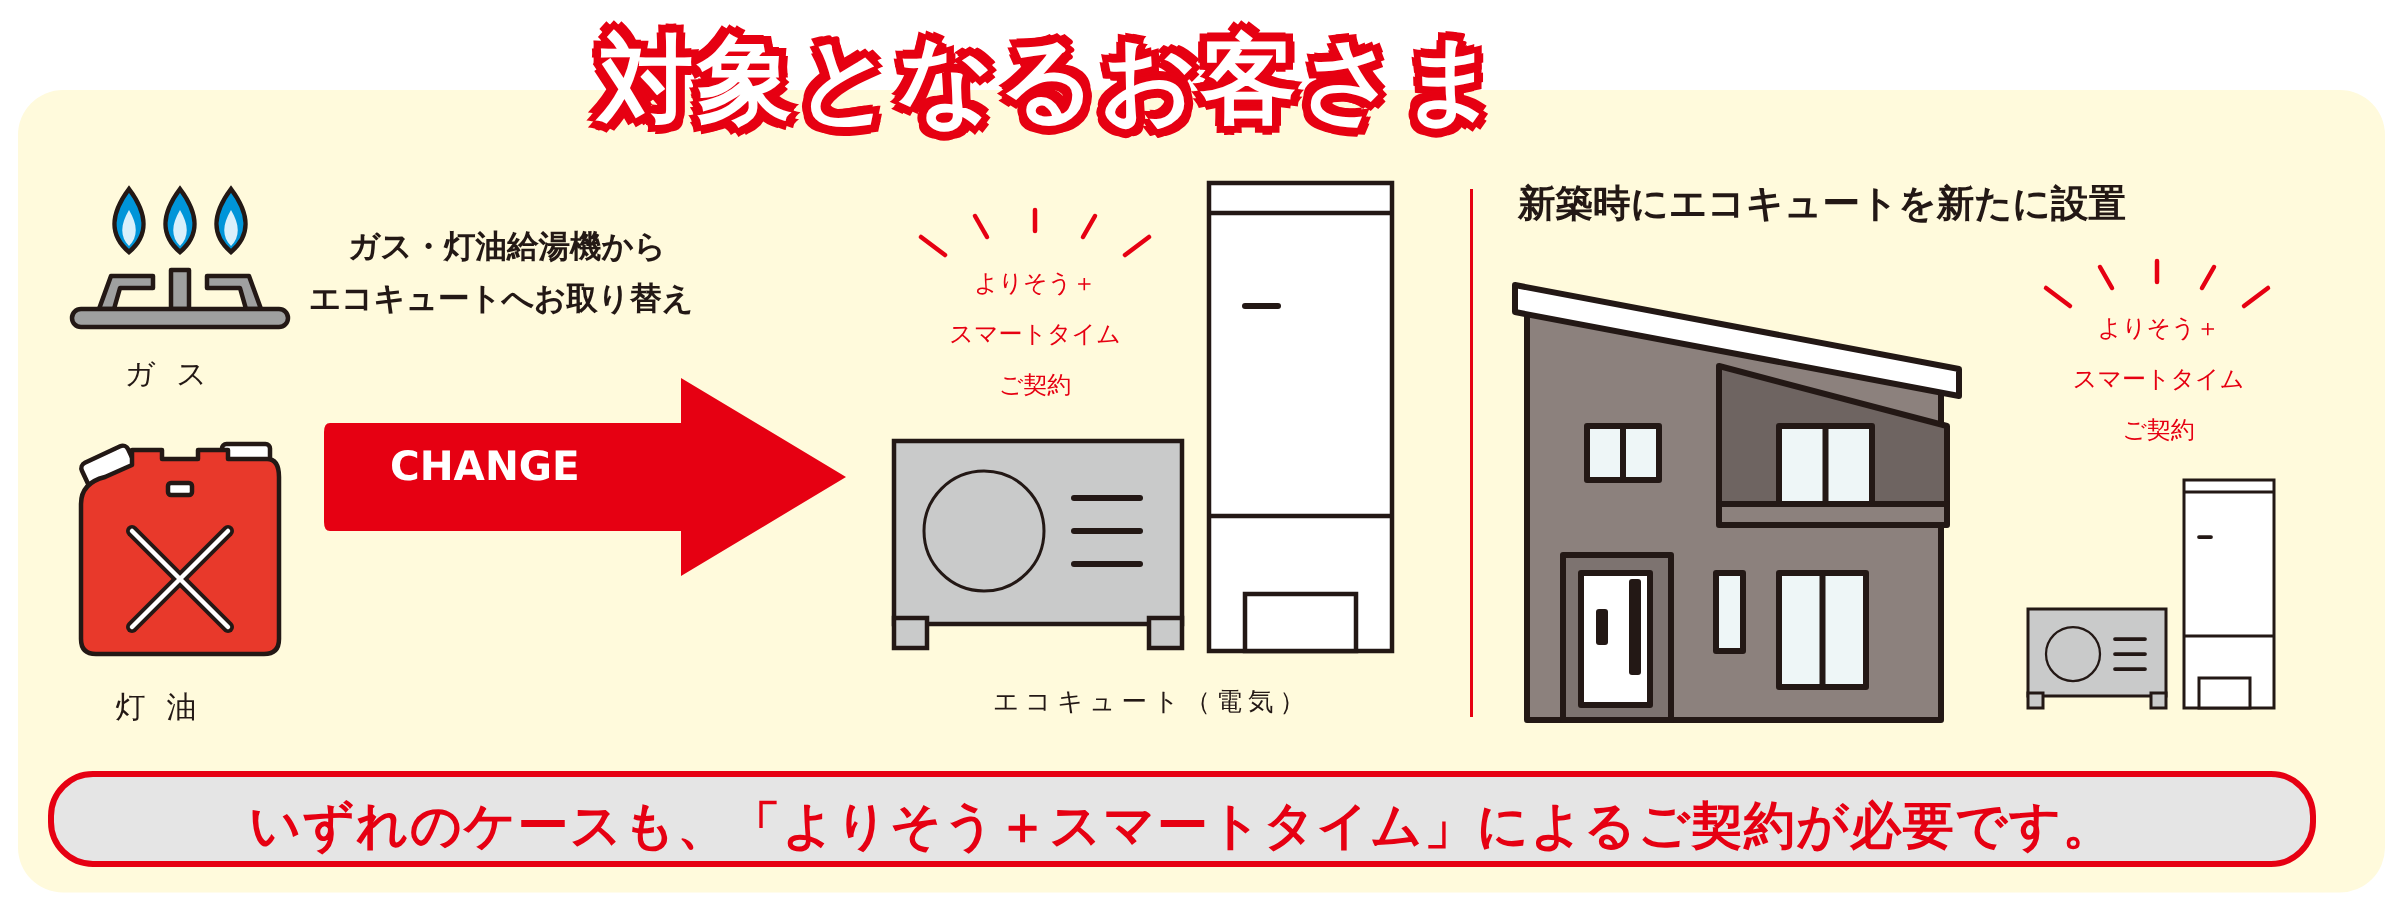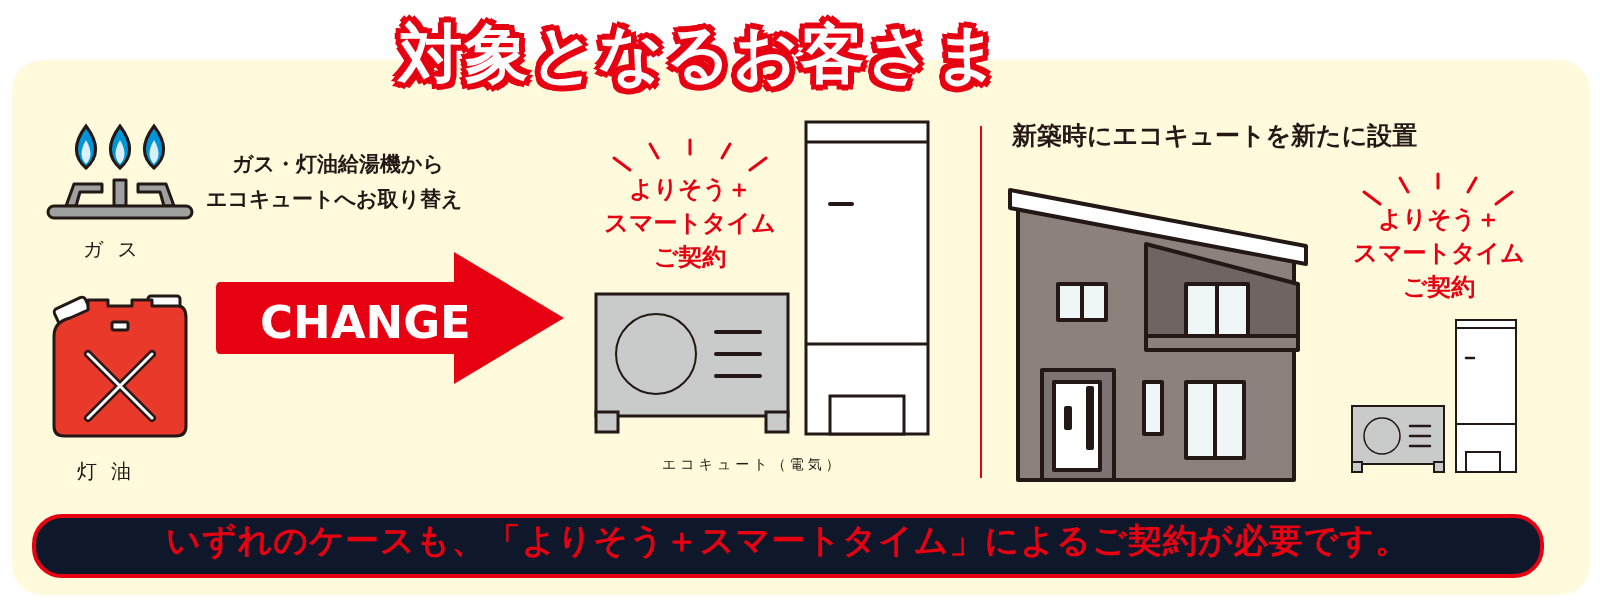--- a/index.html
+++ b/index.html
@@ -8,24 +8,24 @@
   .title{position:absolute;left:0;top:14px;width:1400px;text-align:center;font-size:64px;font-weight:bold;color:#ffffff;letter-spacing:2px;
     -webkit-text-stroke:0;text-shadow:
       0 0 0 #e60012, 3px 3px 0 #e60012, -3px -3px 0 #e60012, 3px -3px 0 #e60012, -3px 3px 0 #e60012,
       0 4px 0 #e60012, 0 -4px 0 #e60012, 4px 0 0 #e60012, -4px 0 0 #e60012,
       5px 5px 0 #e60012, -5px -5px 0 #e60012, 5px -5px 0 #e60012, -5px 5px 0 #e60012,
       0 6px 0 #e60012, 0 -6px 0 #e60012, 6px 0 0 #e60012, -6px 0 0 #e60012;
     line-height:80px;}
   .abs{position:absolute;}
   .heading{font-weight:bold;color:#231815;font-size:21px;line-height:40px;}
   .small-label{font-size:20px;color:#231815;letter-spacing:14px;}
-  .red-callout{color:#e60012;font-weight:bold;font-size:24px;line-height:34px;text-align:center;}
-  .arrow-label{position:absolute;left:260px;top:296px;font-size:45px;font-weight:bold;color:#fff;font-family:"DejaVu Sans","Liberation Sans",sans-serif;}
+  .red-callout{color:#e60012;font-weight:normal;font-size:16px;line-height:34px;text-align:center;}
+  .arrow-label{position:absolute;left:260px;top:296px;font-size:27px;font-weight:bold;color:#fff;font-family:"DejaVu Sans","Liberation Sans",sans-serif;}
   .divider{position:absolute;left:980px;top:126px;width:2px;height:352px;background:#e60012;}
-  .footer-box{position:absolute;left:32px;top:514px;width:1504px;height:56px;border:4px solid #e60012;border-radius:30px;background:#0f172a;display:flex;align-items:flex-start;justify-content:center;}
+  .footer-box{position:absolute;left:32px;top:514px;width:1504px;height:56px;border:4px solid #e60012;border-radius:30px;background:#e5e5e5;display:flex;align-items:flex-end;justify-content:center;}
   .footer-text{font-size:34px;font-weight:bold;color:#e60012;letter-spacing:1px;}
 </style>
 </head>
 <body>
 
 <div class="panel"></div>
 
 <div class="title">対象となるお客さま</div>
 
 <svg class="abs" style="left:44px;top:122px" width="152" height="100" viewBox="0 0 152 100">
@@ -103,21 +103,21 @@
 
 <svg class="abs" style="left:804px;top:120px" width="128" height="318" viewBox="0 0 128 318">
   <g stroke="#231815" stroke-width="3" fill="#fff">
     <rect x="2" y="2" width="122" height="312"></rect>
     <line x1="2" y1="22" x2="124" y2="22"></line>
     <line x1="2" y1="224" x2="124" y2="224"></line>
     <rect x="26" y="276" width="74" height="38"></rect>
   </g>
   <line x1="26" y1="84" x2="48" y2="84" stroke="#231815" stroke-width="4" stroke-linecap="round"></line>
 </svg>
-<div class="abs" style="left:662px;top:456px;font-size:14px;color:#231815;letter-spacing:4px">エコキュート（電気）</div>
+<div class="abs" style="left:662px;top:456px;font-size:17px;color:#231815;letter-spacing:4px">エコキュート（電気）</div>
 
 <div class="divider"></div>
 
 <div class="abs heading" style="left:1012px;top:116px;font-size:25px">新築時にエコキュートを新たに設置</div>
 
 <svg class="abs" style="left:1008px;top:186px" width="300" height="296" viewBox="0 0 300 296">
   <g stroke="#231815" stroke-width="4" stroke-linejoin="round">
     <path d="M10 22 L286 72 L286 294 L10 294 Z" fill="#8c817d"></path>
     <path d="M2 4 L298 60 L298 78 L2 22 Z" fill="#fff"></path>
     <path d="M138 58 L290 98 L290 150 L138 150 Z" fill="#6e6461"></path>

